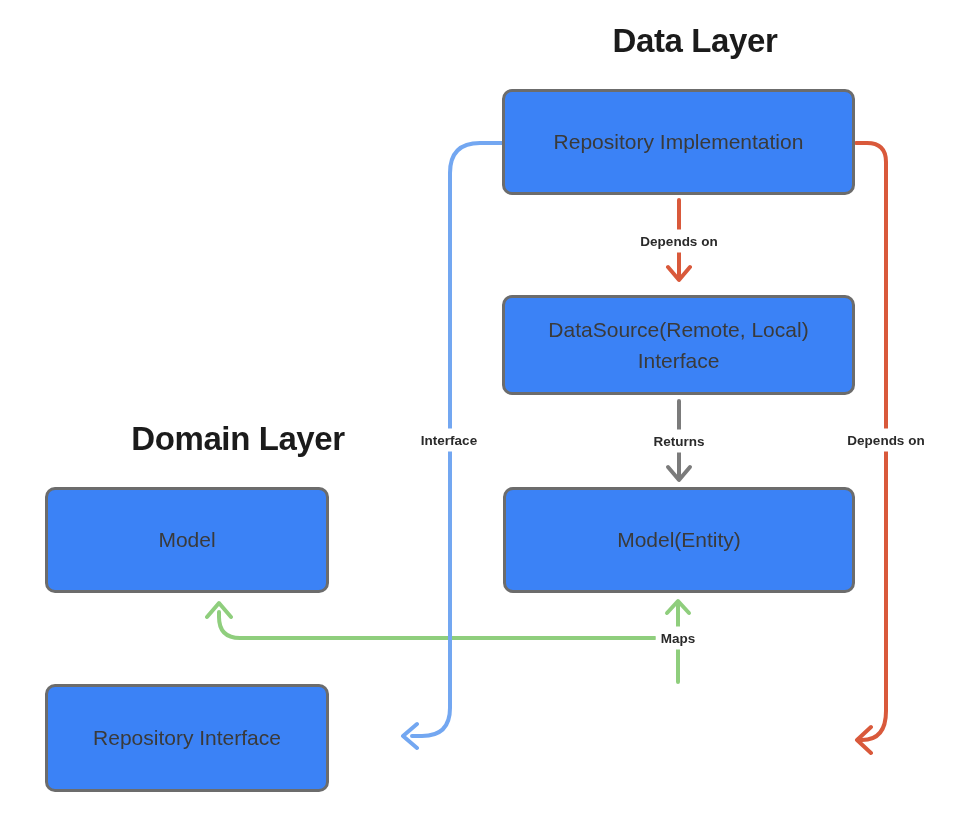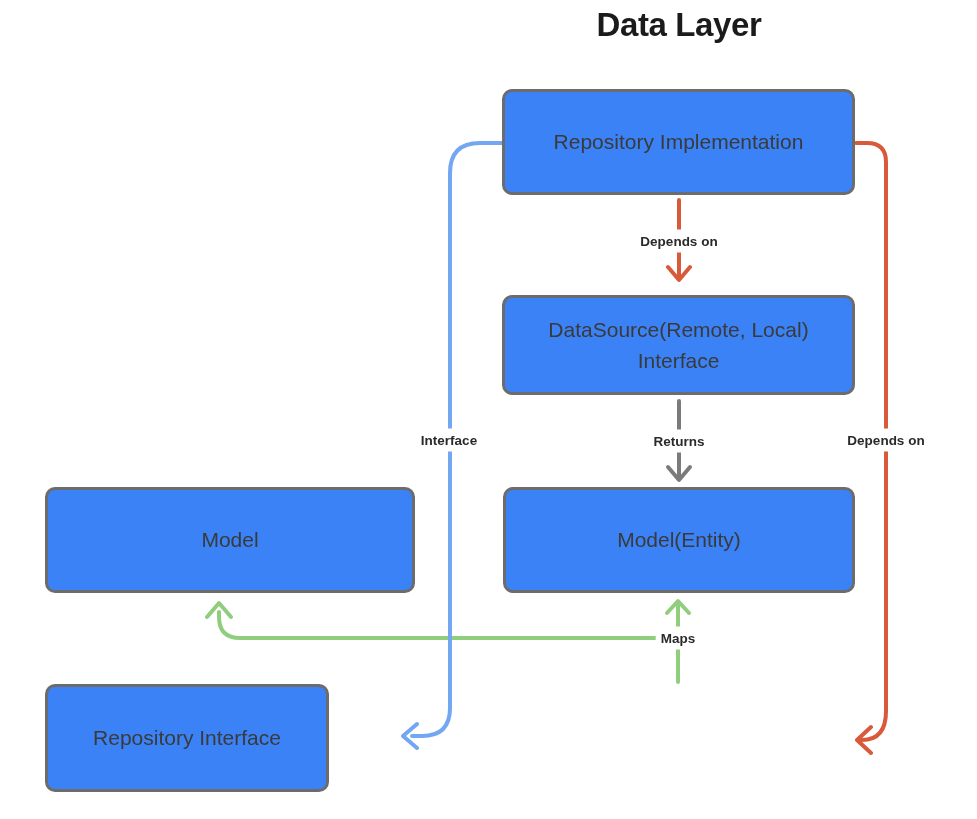--- a/index.html
+++ b/index.html
@@ -11,21 +11,21 @@
     overflow:hidden;
   }
   .layer-title{
     position:absolute;
     transform:translateX(-50%);
     font-size:33px;
     font-weight:800;
     letter-spacing:-0.4px;
     color:var(--title_text);
     white-space:nowrap;
-    margin:0;
+    margin:16px;
   }
   .node{
     position:absolute;
     box-sizing:border-box;
     background:#3b82f6;
     border:3px solid var(--box_border);
     border-radius:10px;
     display:flex;
     flex-direction:column;
     align-items:center;
@@ -66,36 +66,37 @@
     <path class="stroke-blue" d="M502,143 L480,143 Q450,143 450,173 L450,708 Q450,736 422,736 L412,736 M417,724 L403,736 L417,748"></path>
 
     <path class="stroke-red" d="M679,200 L679,279 M668,267 L679,280 L690,267"></path>
 
     <path class="stroke-red" d="M856,143 L867,143 Q886,143 886,162 L886,711 Q886,740 862,740 M871,727 L857,740 L871,753"></path>
 
     <path class="stroke-gray" d="M679,401 L679,479 M668,467 L679,480 L690,467"></path>
   </svg>
 
   <h1 class="layer-title" style="left:679px;top:6px;">Data Layer</h1>
+  <h1 class="layer-title" style="left:222px;top:404px;">Domain Layer</h1>
 
   <div class="node" style="left:502px;top:89px;width:353px;height:106px;">
     <span>Repository Implementation</span>
   </div>
 
   <div class="node" style="left:502px;top:285px;width:353px;height:100px;margin-top:10px;">
     <span>DataSource(Remote, Local)</span>
     <span>Interface</span>
   </div>
 
   <div class="node" style="left:503px;top:487px;width:352px;height:106px;">
     <span>Model(Entity)</span>
   </div>
 
 
-  <div class="node" style="left:45px;top:487px;width:370px;height:106px;">
+  <div class="node" style="left:45px;top:487px;width:284px;height:106px;">
     <span>Model</span>
   </div>
 
   <div class="node" style="left:45px;top:684px;width:284px;height:108px;">
     <span>Repository Interface</span>
   </div>
 
   <span class="edge-label" style="left:679px;top:241px;">Depends on</span>
 
   <span class="edge-label" style="left:679px;top:441px;">Returns</span>

